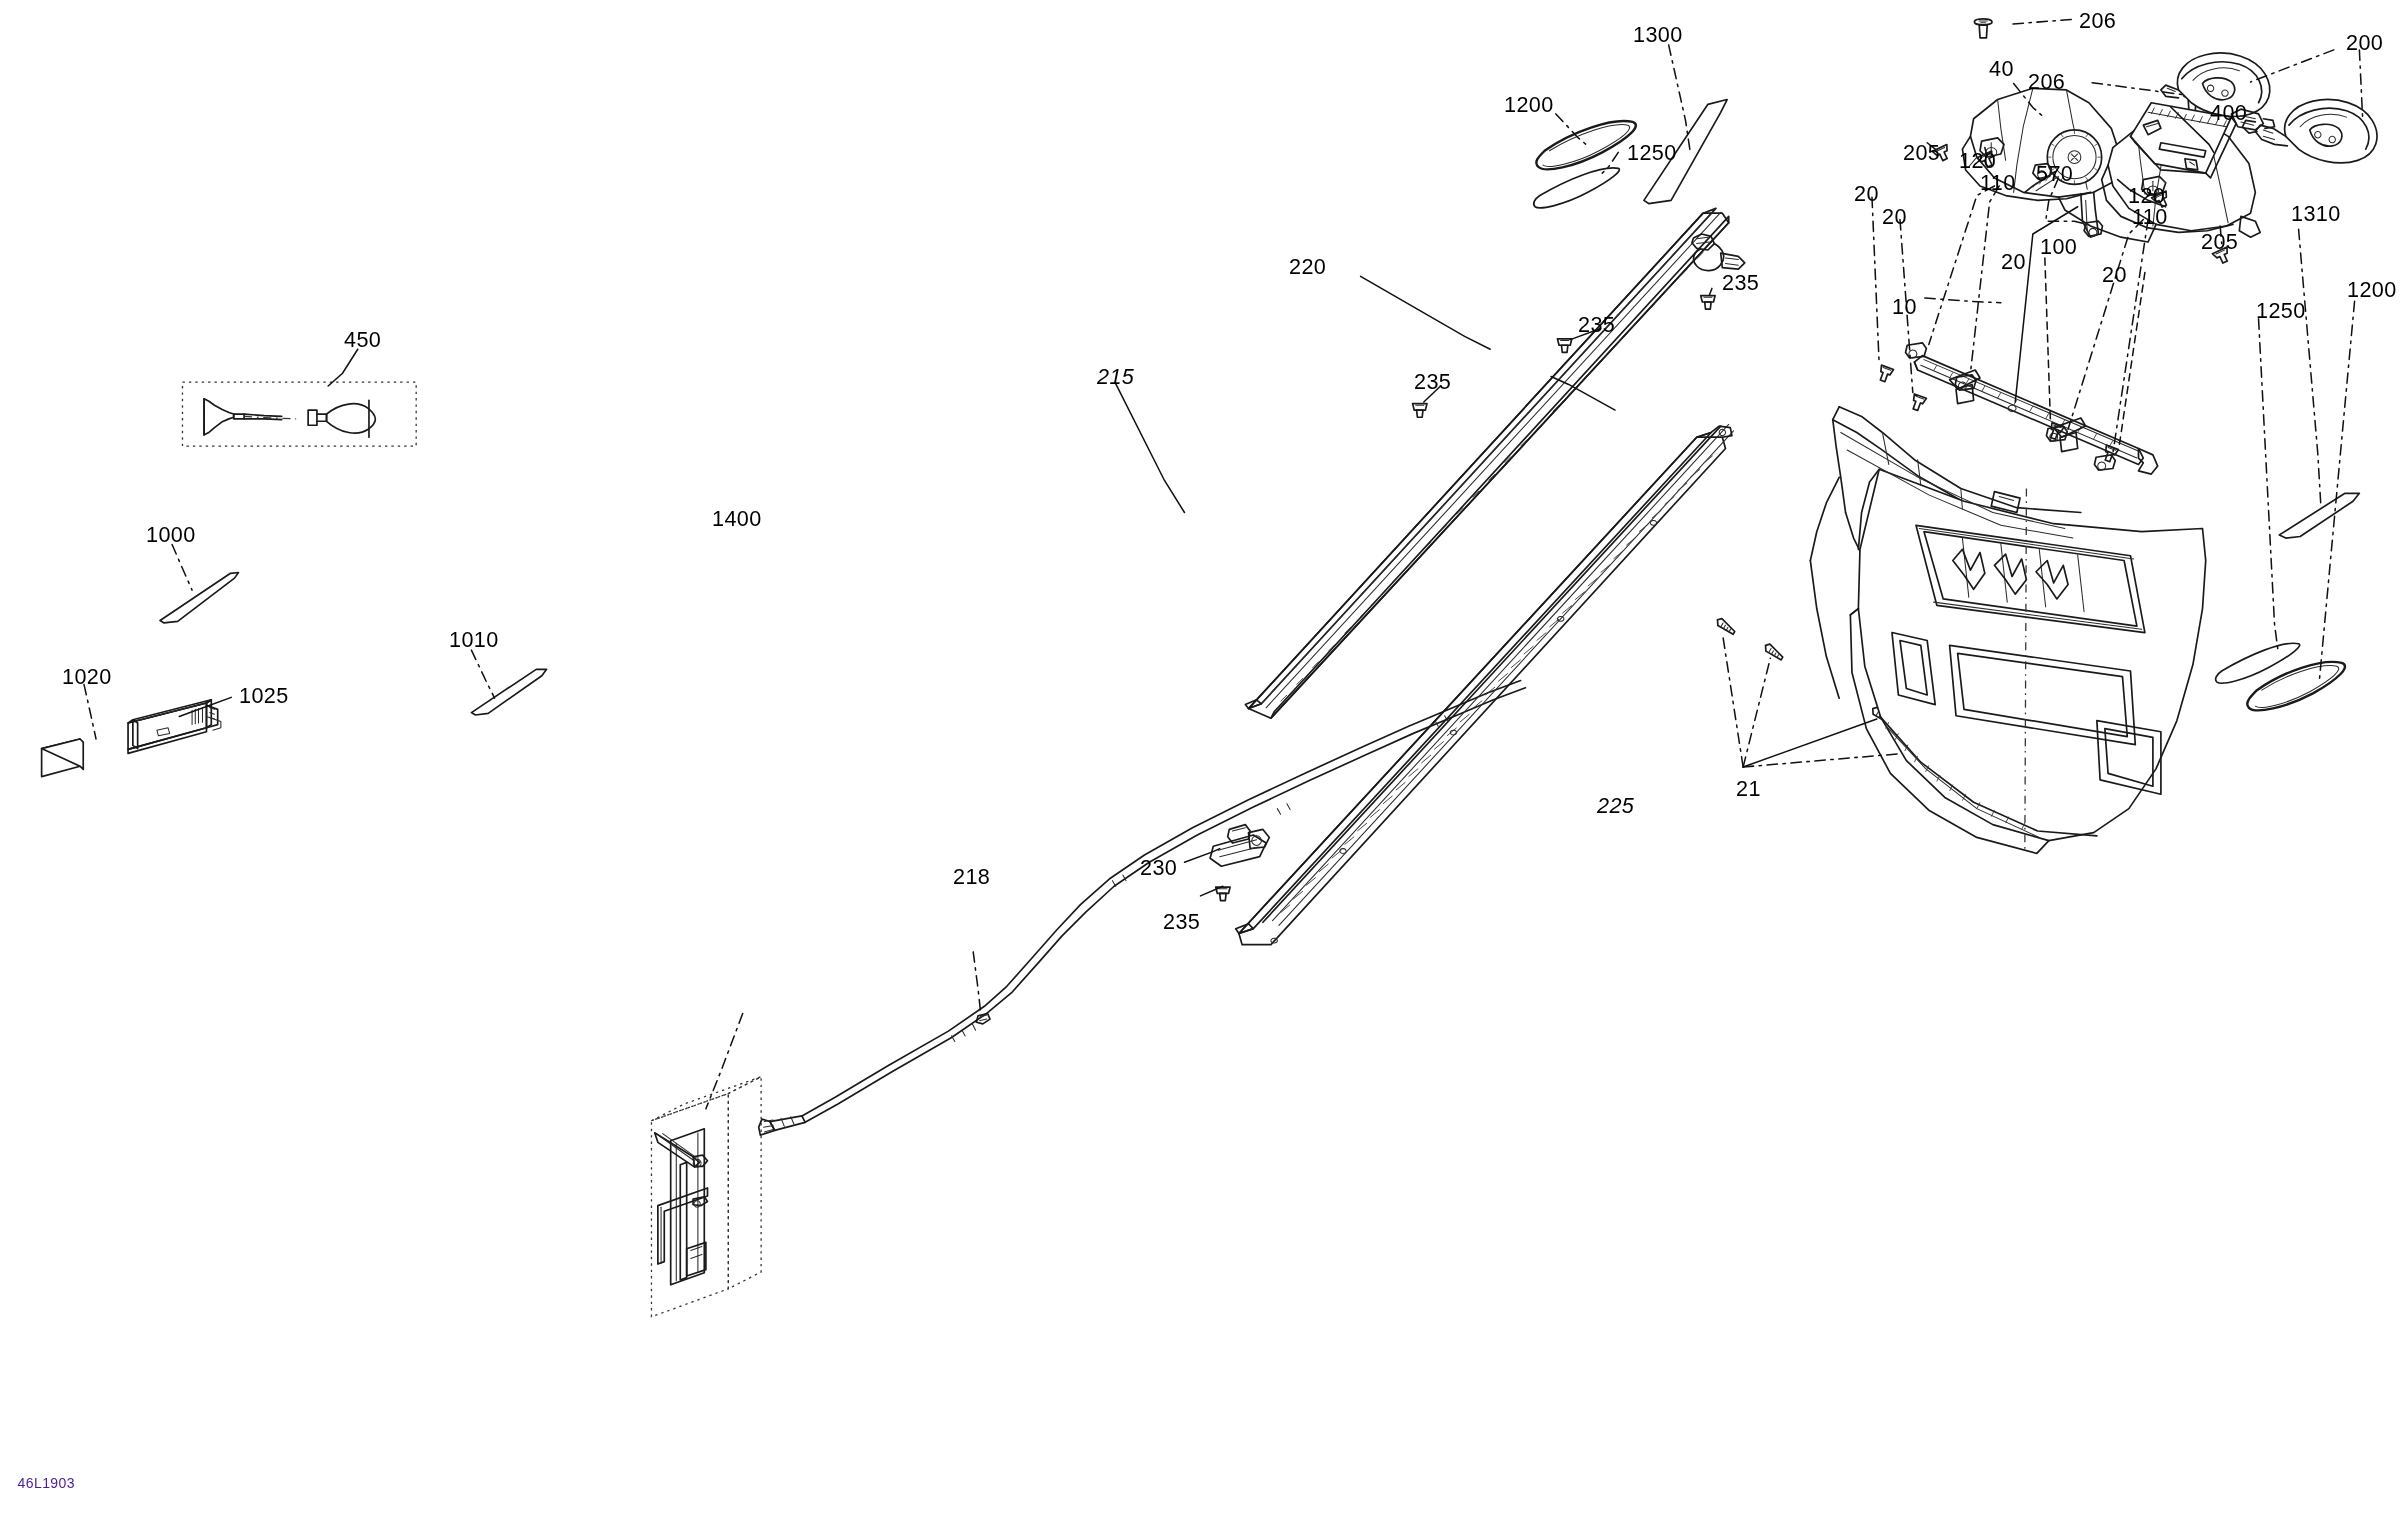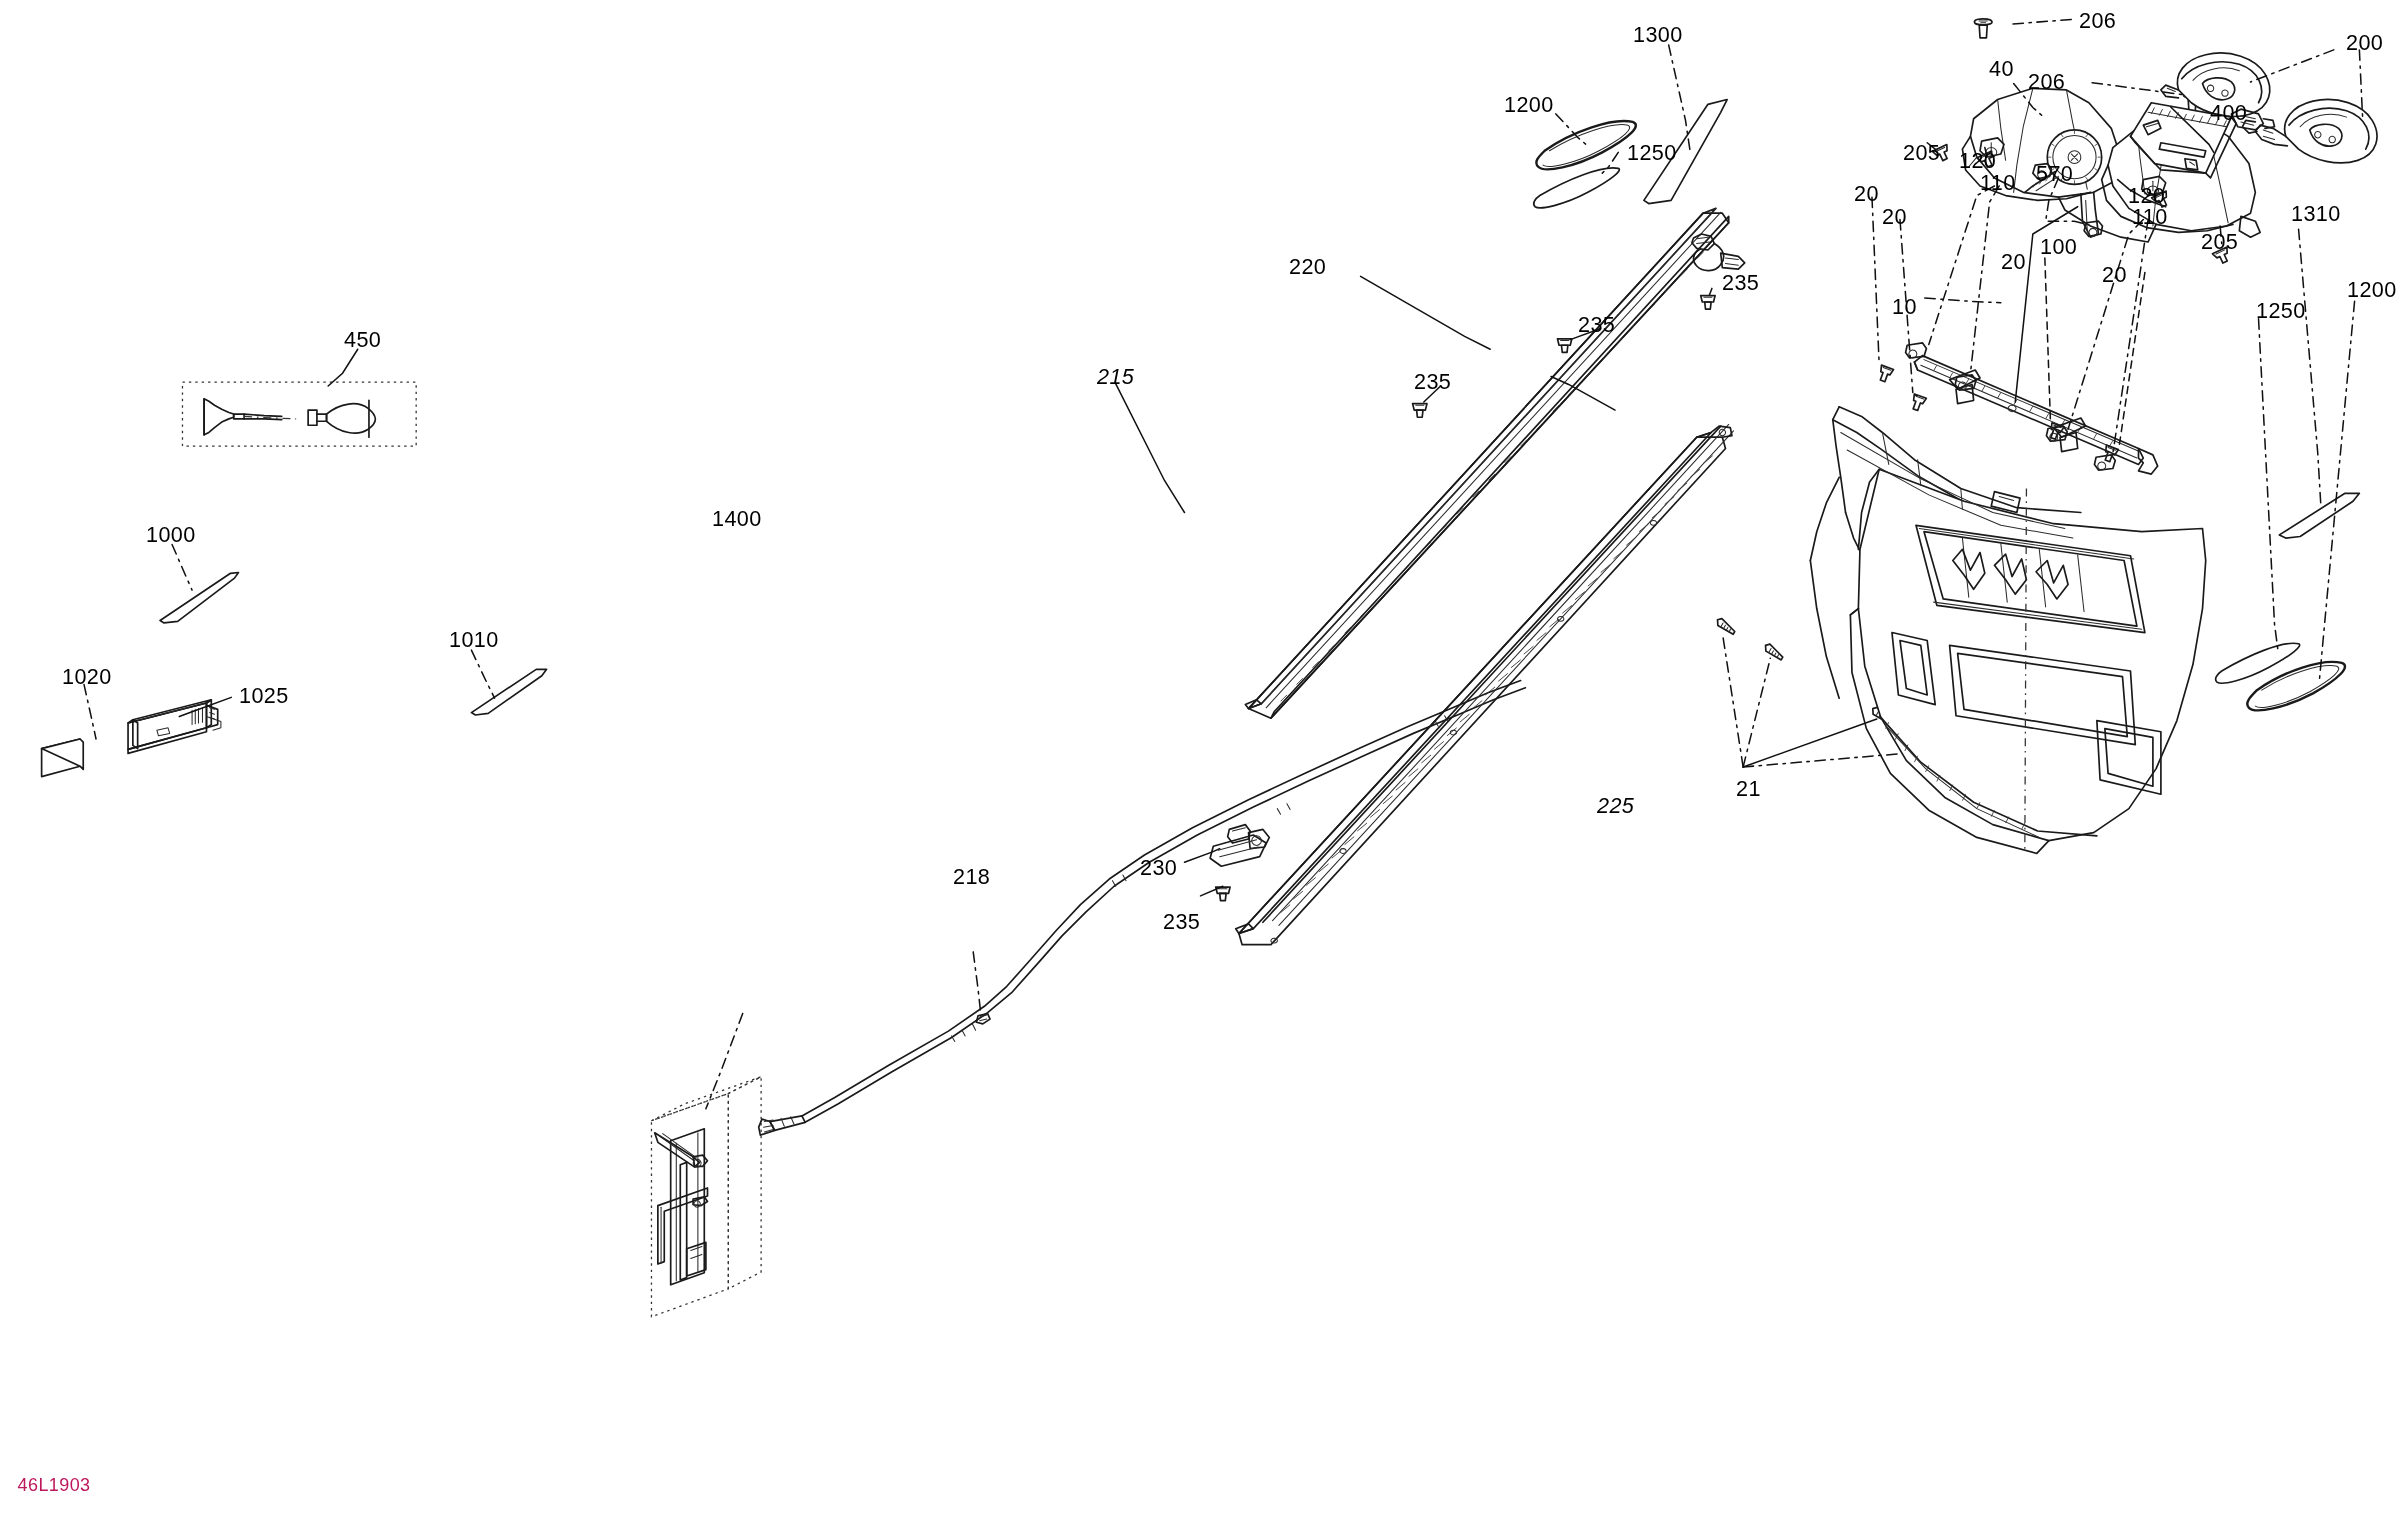--- a/index.html
+++ b/index.html
@@ -19,22 +19,22 @@
     color:#000000;
     white-space:nowrap;
     letter-spacing:0.4px;
     line-height:1;
     user-select:none;
   }
   .footer-code{
     position:absolute;
     left:17.6px;top:1475px;
     font-family:"Liberation Sans", sans-serif;
-    font-size:18px;
-    color:#be185d;
+    font-size:14px;
+    color:#4c1d95;
     letter-spacing:0.4px;
   }
   
   .sld{fill:none;stroke:#1a1a1a;stroke-width:2.1;stroke-linejoin:round;stroke-linecap:round;}
   .sld-th{fill:none;stroke:#1a1a1a;stroke-width:3.0;stroke-linejoin:round;stroke-linecap:round;}
   .sld-f{fill:#ffffff;stroke:#1a1a1a;stroke-width:2.1;stroke-linejoin:round;stroke-linecap:round;}
   .hair{fill:none;stroke:#2b2b2b;stroke-width:1.3;stroke-linejoin:round;stroke-linecap:round;}
   .lead{fill:none;stroke:#111;stroke-width:1.9;stroke-dasharray:13 7 3 7;stroke-linecap:round;}
   .lead-s{fill:none;stroke:#111;stroke-width:1.9;stroke-linecap:round;}
   .lead-d{fill:none;stroke:#111;stroke-width:1.9;stroke-dasharray:9 7;stroke-linecap:round;}

